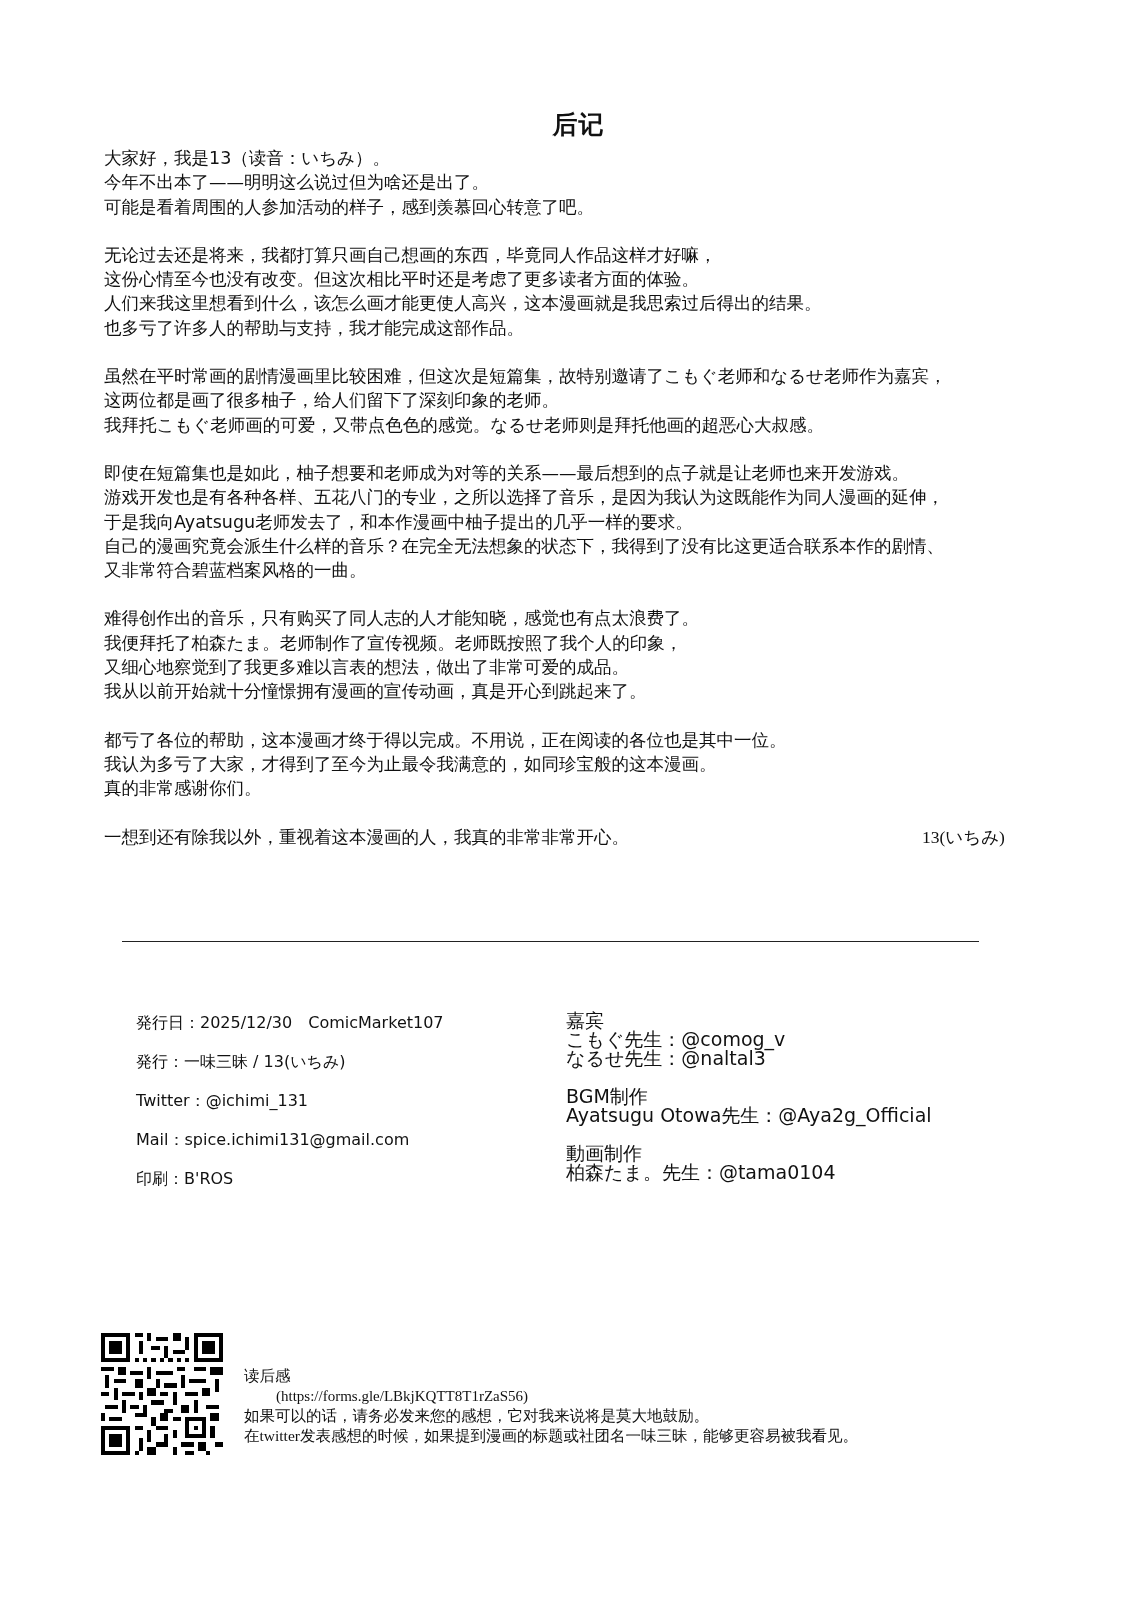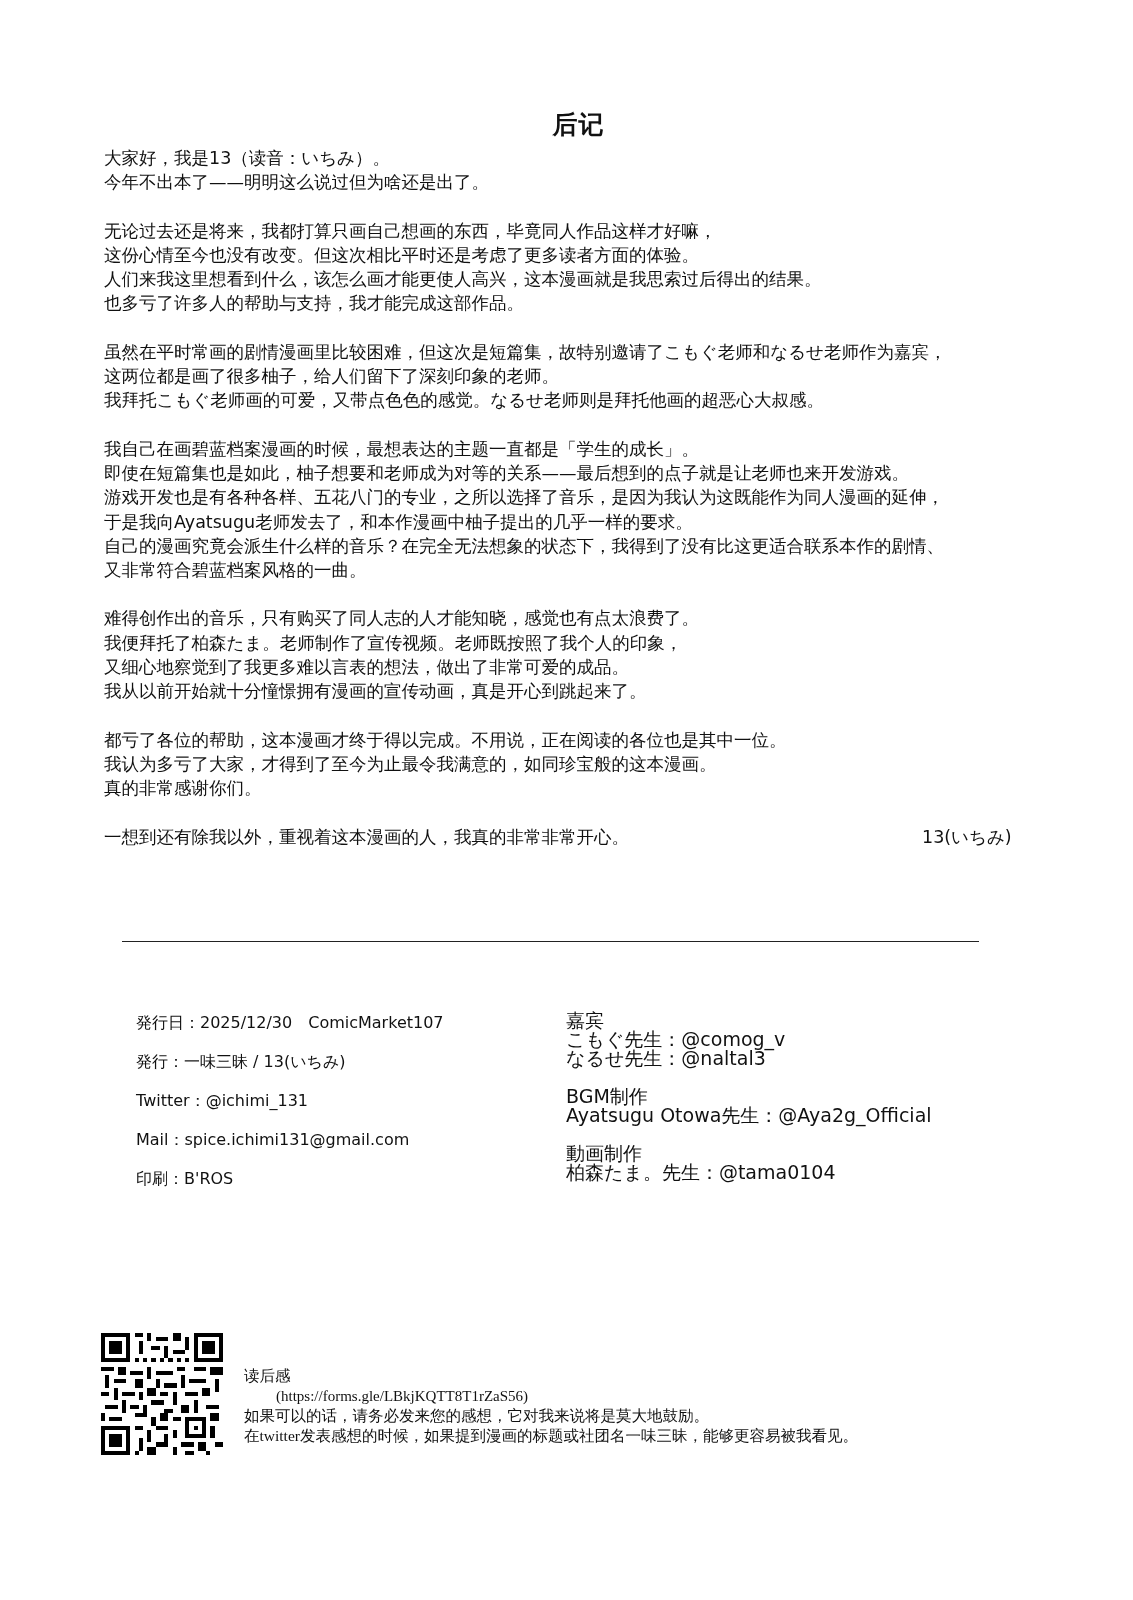--- a/index.html
+++ b/index.html
@@ -12,21 +12,21 @@
       position: absolute; top: 108px; left: 0; width: 1133px; text-align: center;
       font-size: 25px; font-weight: bold; letter-spacing: 1px; margin-left: 12px;
     }
     .body-text {
       position: absolute; top: 146px; left: 104px; width: 940px;
       font-size: 17.5px; line-height: 24.3px;
     }
     .para { margin: 0 0 24px 0; }
     .para .line { display: block; white-space: nowrap; }
     .closing { position: relative; white-space: nowrap; }
-    .signature { position: absolute; left: 818px; top: 0; }
+    .signature { position: absolute; left: 818px; top: 0; font-family: Liberation Serif, serif; }
     .separator {
       position: absolute; top: 941px; left: 122px; width: 857px; height: 0;
       border-top: 1.5px solid #222;
     }
     .colophon-left {
       position: absolute; top: 1013px; left: 136px;
       font-size: 16px; line-height: 19px;
     }
     .colophon-left .row { margin-bottom: 20px; white-space: nowrap; }
     .colophon-right {
@@ -48,34 +48,34 @@
   </style>
 </head>
 <body>
 
 <div class="title">后记</div>
 
 <div class="body-text">
   <p class="para">
     <span class="line">大家好，我是13（读音：いちみ）。</span>
     <span class="line">今年不出本了——明明这么说过但为啥还是出了。</span>
+    <span class="line">可能是看着周围的人参加活动的样子，感到羡慕回心转意了吧。</span>
   </p>
   <p class="para">
     <span class="line">无论过去还是将来，我都打算只画自己想画的东西，毕竟同人作品这样才好嘛，</span>
     <span class="line">这份心情至今也没有改变。但这次相比平时还是考虑了更多读者方面的体验。</span>
     <span class="line">人们来我这里想看到什么，该怎么画才能更使人高兴，这本漫画就是我思索过后得出的结果。</span>
     <span class="line">也多亏了许多人的帮助与支持，我才能完成这部作品。</span>
   </p>
   <p class="para">
     <span class="line">虽然在平时常画的剧情漫画里比较困难，但这次是短篇集，故特别邀请了こもぐ老师和なるせ老师作为嘉宾，</span>
     <span class="line">这两位都是画了很多柚子，给人们留下了深刻印象的老师。</span>
     <span class="line">我拜托こもぐ老师画的可爱，又带点色色的感觉。なるせ老师则是拜托他画的超恶心大叔感。</span>
   </p>
   <p class="para">
-    <span class="line">我自己在画碧蓝档案漫画的时候，最想表达的主题一直都是「学生的成长」。</span>
     <span class="line">即使在短篇集也是如此，柚子想要和老师成为对等的关系——最后想到的点子就是让老师也来开发游戏。</span>
     <span class="line">游戏开发也是有各种各样、五花八门的专业，之所以选择了音乐，是因为我认为这既能作为同人漫画的延伸，</span>
     <span class="line">于是我向Ayatsugu老师发去了，和本作漫画中柚子提出的几乎一样的要求。</span>
     <span class="line">自己的漫画究竟会派生什么样的音乐？在完全无法想象的状态下，我得到了没有比这更适合联系本作的剧情、</span>
     <span class="line">又非常符合碧蓝档案风格的一曲。</span>
   </p>
   <p class="para">
     <span class="line">难得创作出的音乐，只有购买了同人志的人才能知晓，感觉也有点太浪费了。</span>
     <span class="line">我便拜托了柏森たま。老师制作了宣传视频。老师既按照了我个人的印象，</span>
     <span class="line">又细心地察觉到了我更多难以言表的想法，做出了非常可爱的成品。</span>

